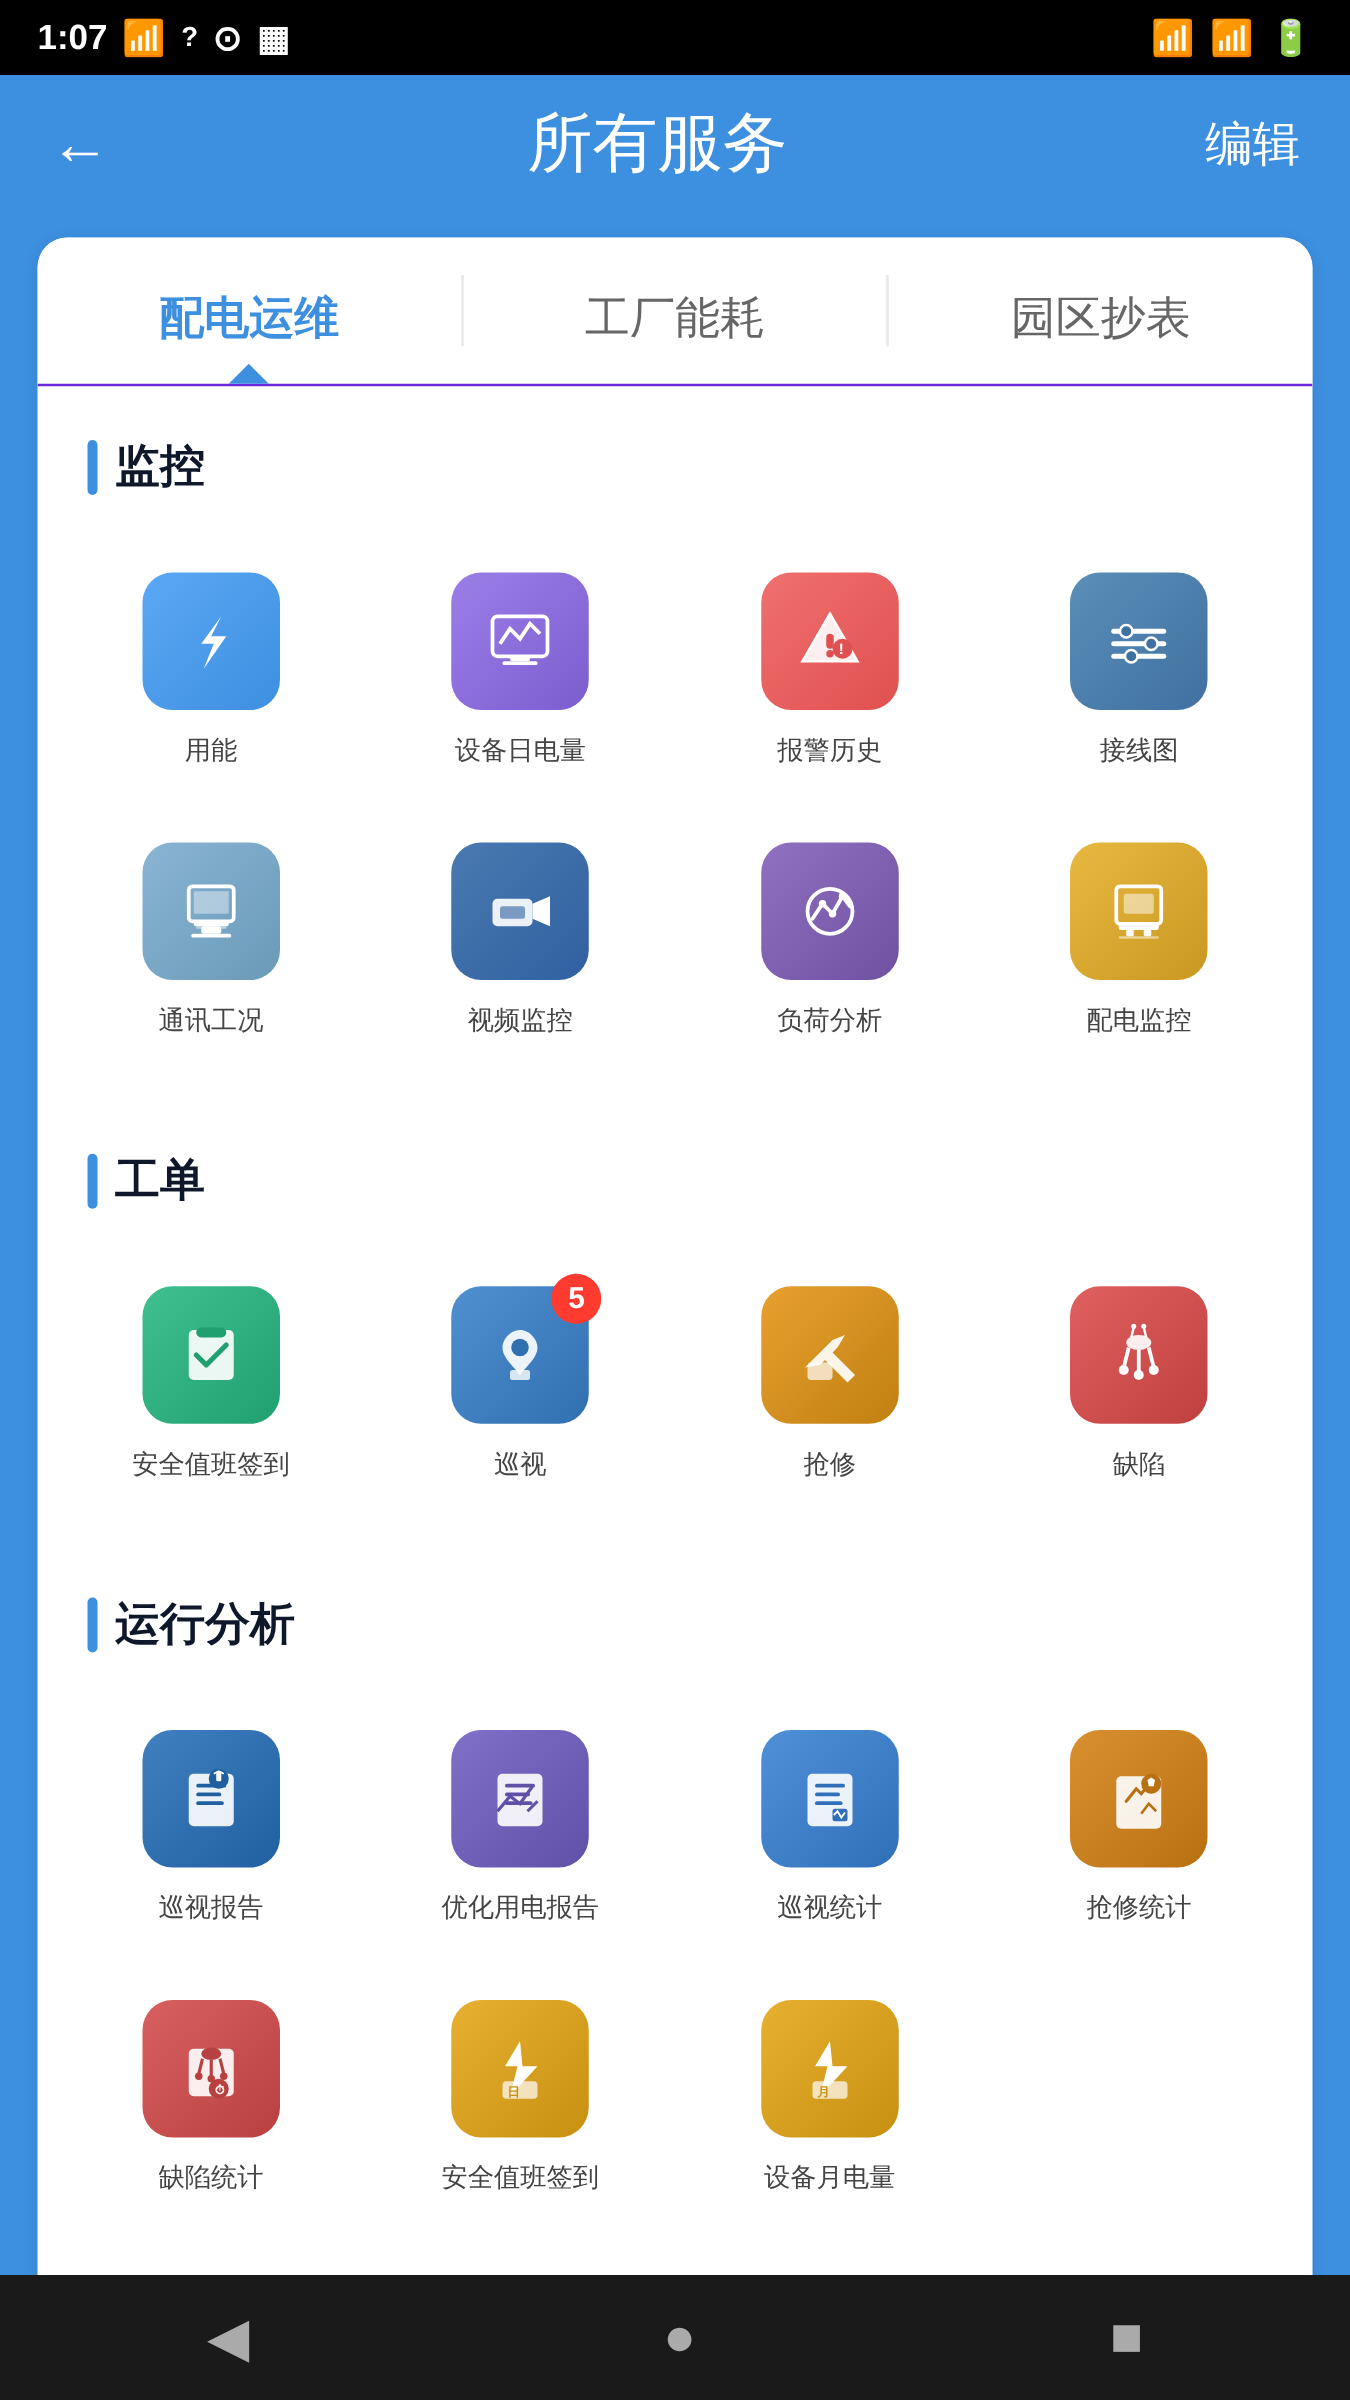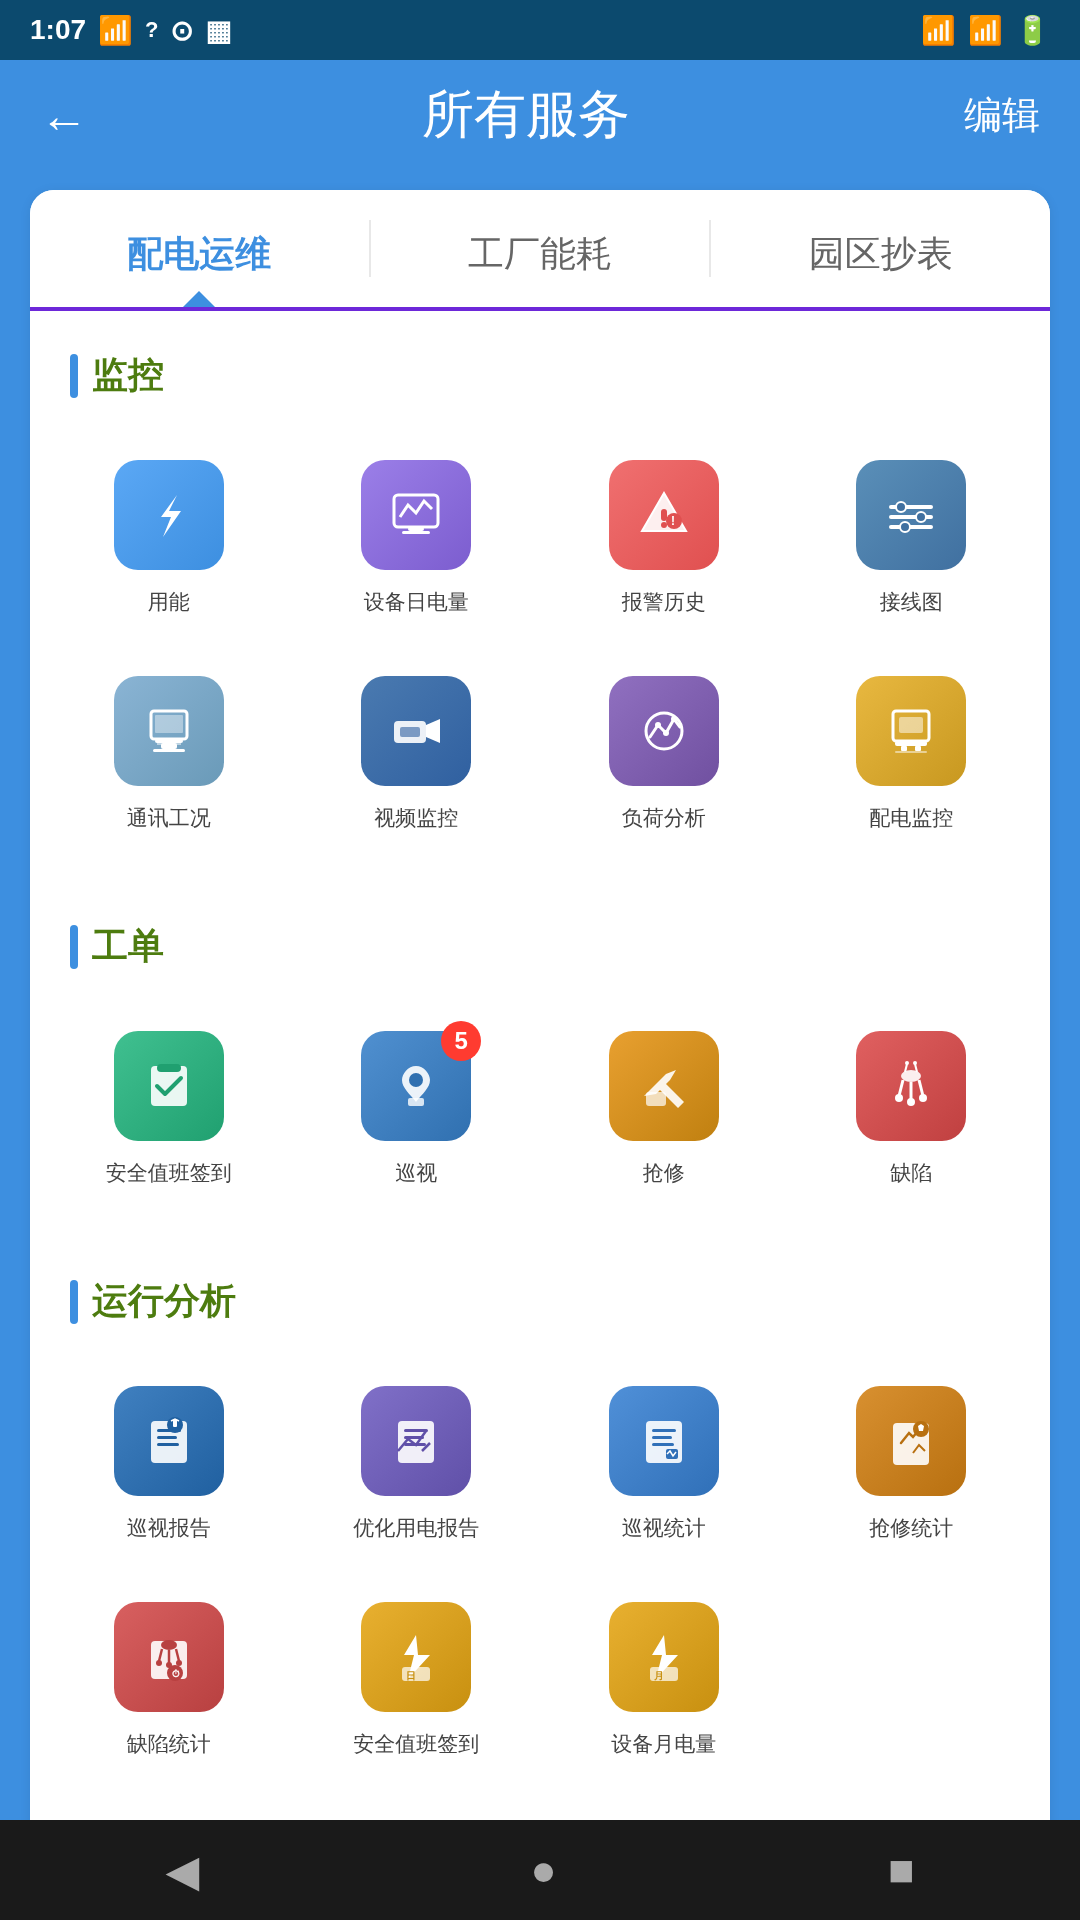--- a/index.html
+++ b/index.html
@@ -7,21 +7,21 @@
     body {
       width: 1080px;
       min-height: 1920px;
       font-family: -apple-system, "PingFang SC", "Hiragino Sans GB", "Microsoft YaHei", sans-serif;
       background: #3d8fe0;
       overflow-x: hidden;
     }
 
     
     .status-bar {
-      background: #0c4a6e;
+      background: #000000;
       height: 60px;
       display: flex;
       align-items: center;
       justify-content: space-between;
       padding: 0 30px;
       color: white;
       font-size: 28px;
       font-weight: 600;
     }
     .status-bar-left { display: flex; align-items: center; gap: 12px; }
@@ -58,21 +58,21 @@
       background: white;
       border-radius: 24px;
       margin: 20px 30px;
       overflow: hidden;
       box-shadow: 0 2px 12px rgba(0,0,0,0.08);
     }
 
     
     .tabs {
       display: flex;
-      border-bottom: 4px solid #6d28d9;
+      border-bottom: 2px solid #6d28d9;
       background: white;
     }
     .tab {
       flex: 1;
       text-align: center;
       padding: 40px 20px 28px;
       font-size: 36px;
       color: #666;
       cursor: pointer;
       position: relative;
@@ -103,21 +103,21 @@
     
     .section {
       padding: 40px 40px 10px;
     }
     .section-title {
       display: flex;
       align-items: center;
       gap: 14px;
       font-size: 36px;
       font-weight: 600;
-      color: #4d7c0f;
+      color: #0f172a;
       margin-bottom: 30px;
     }
     .section-indicator {
       width: 8px;
       height: 44px;
       background: #3d8fe0;
       border-radius: 4px;
     }
 
     

